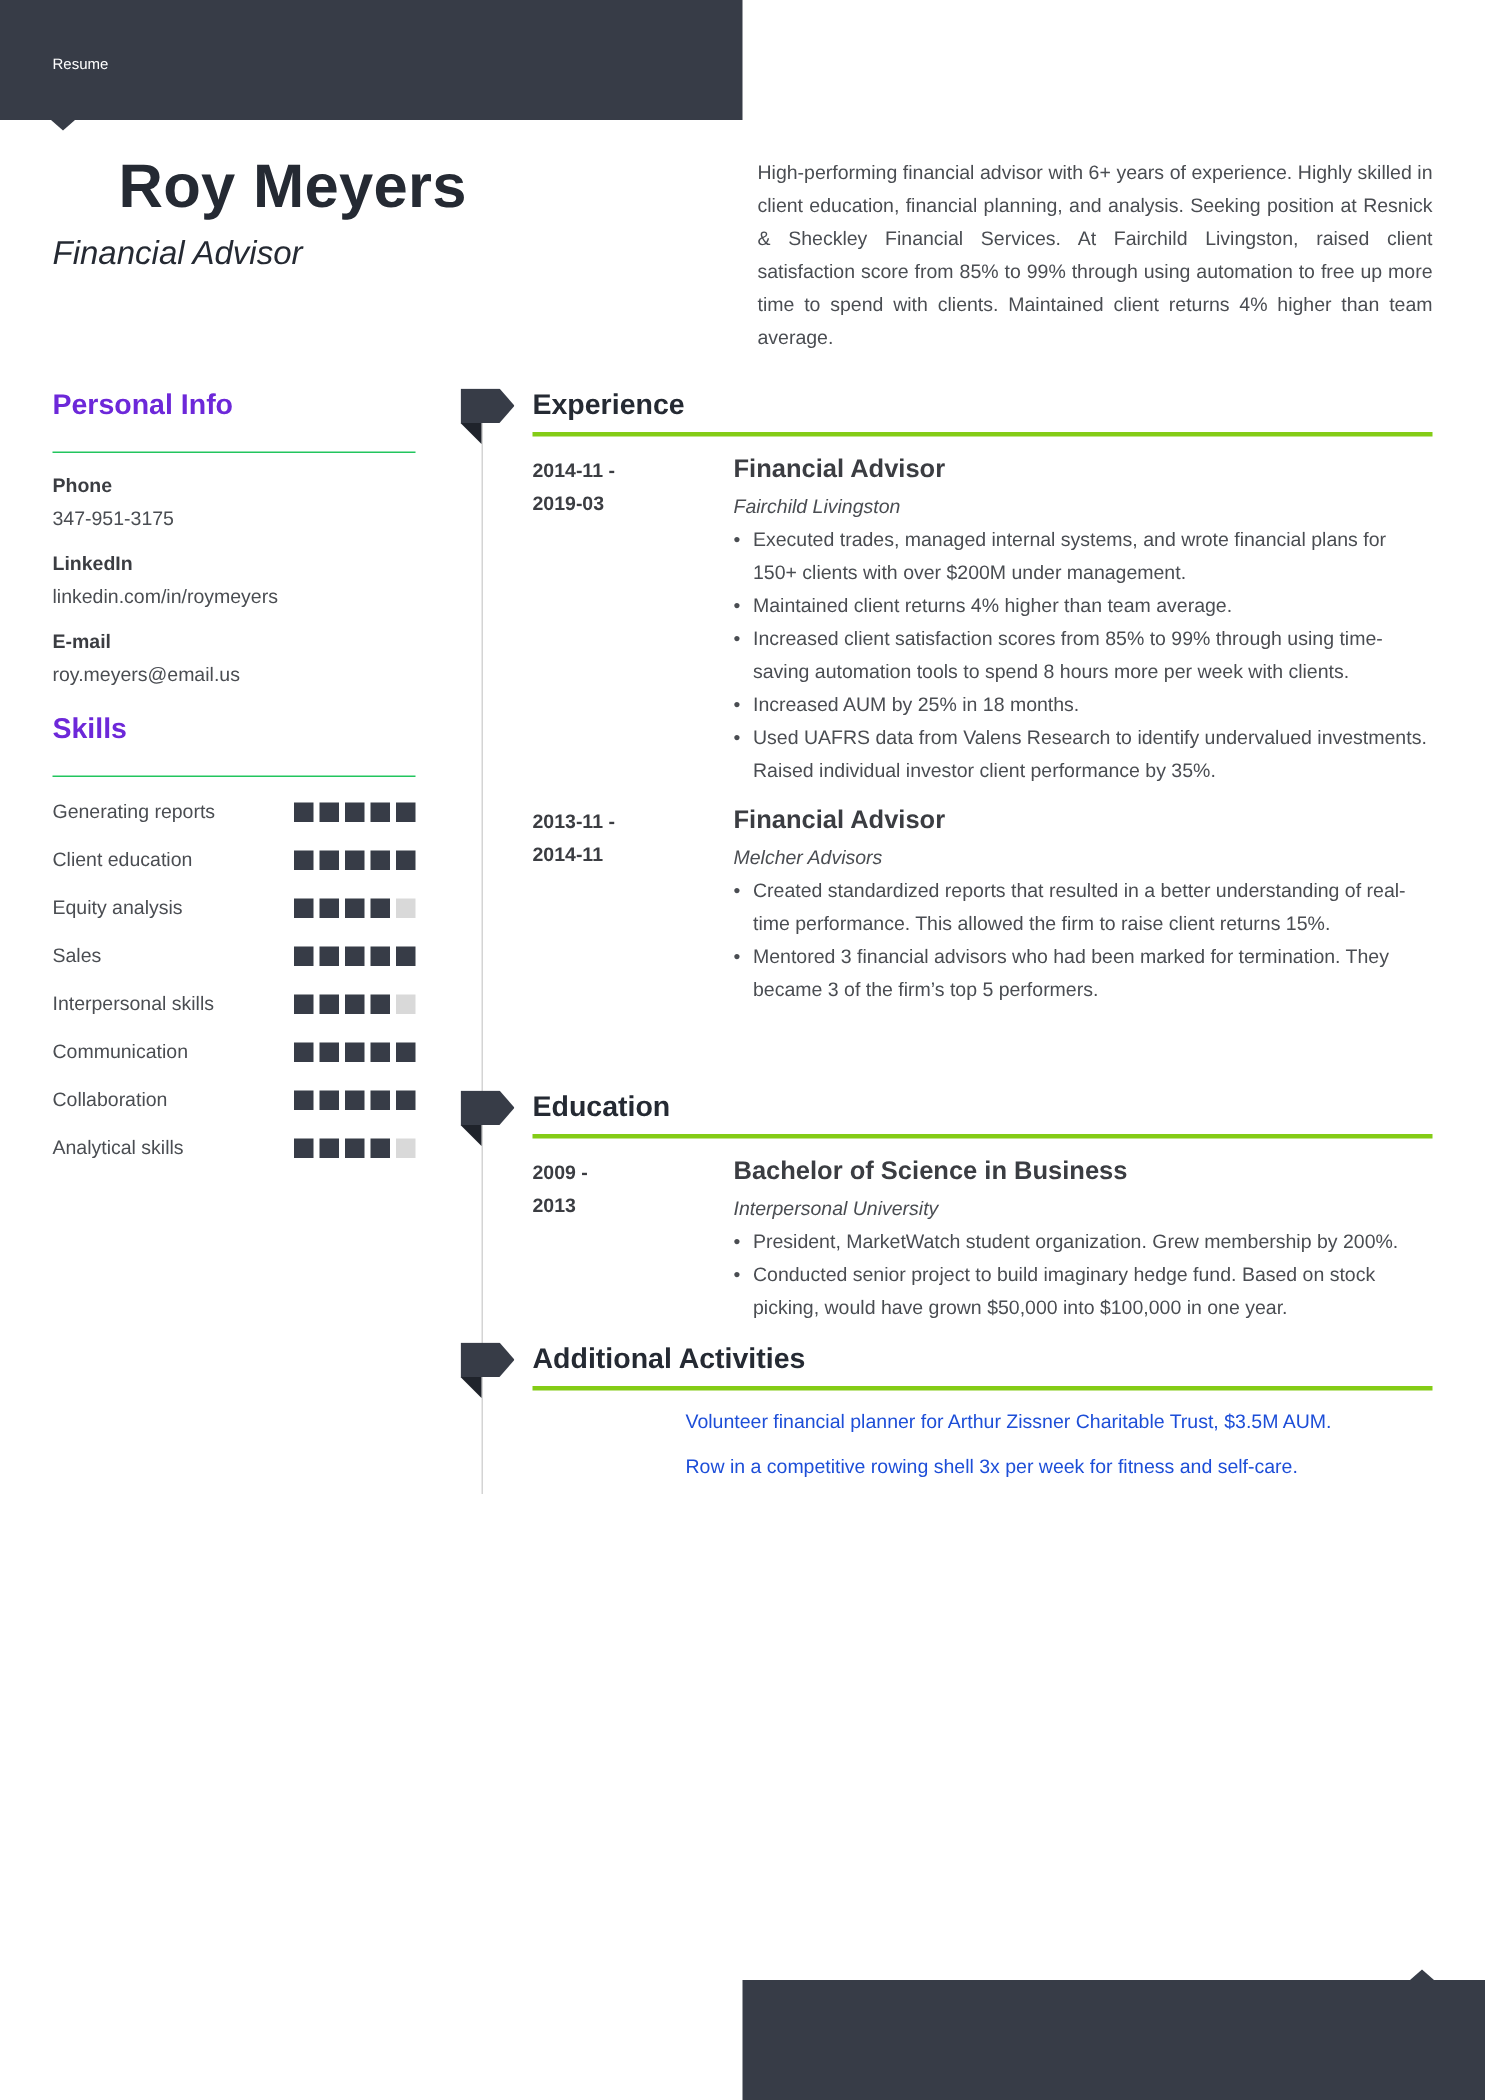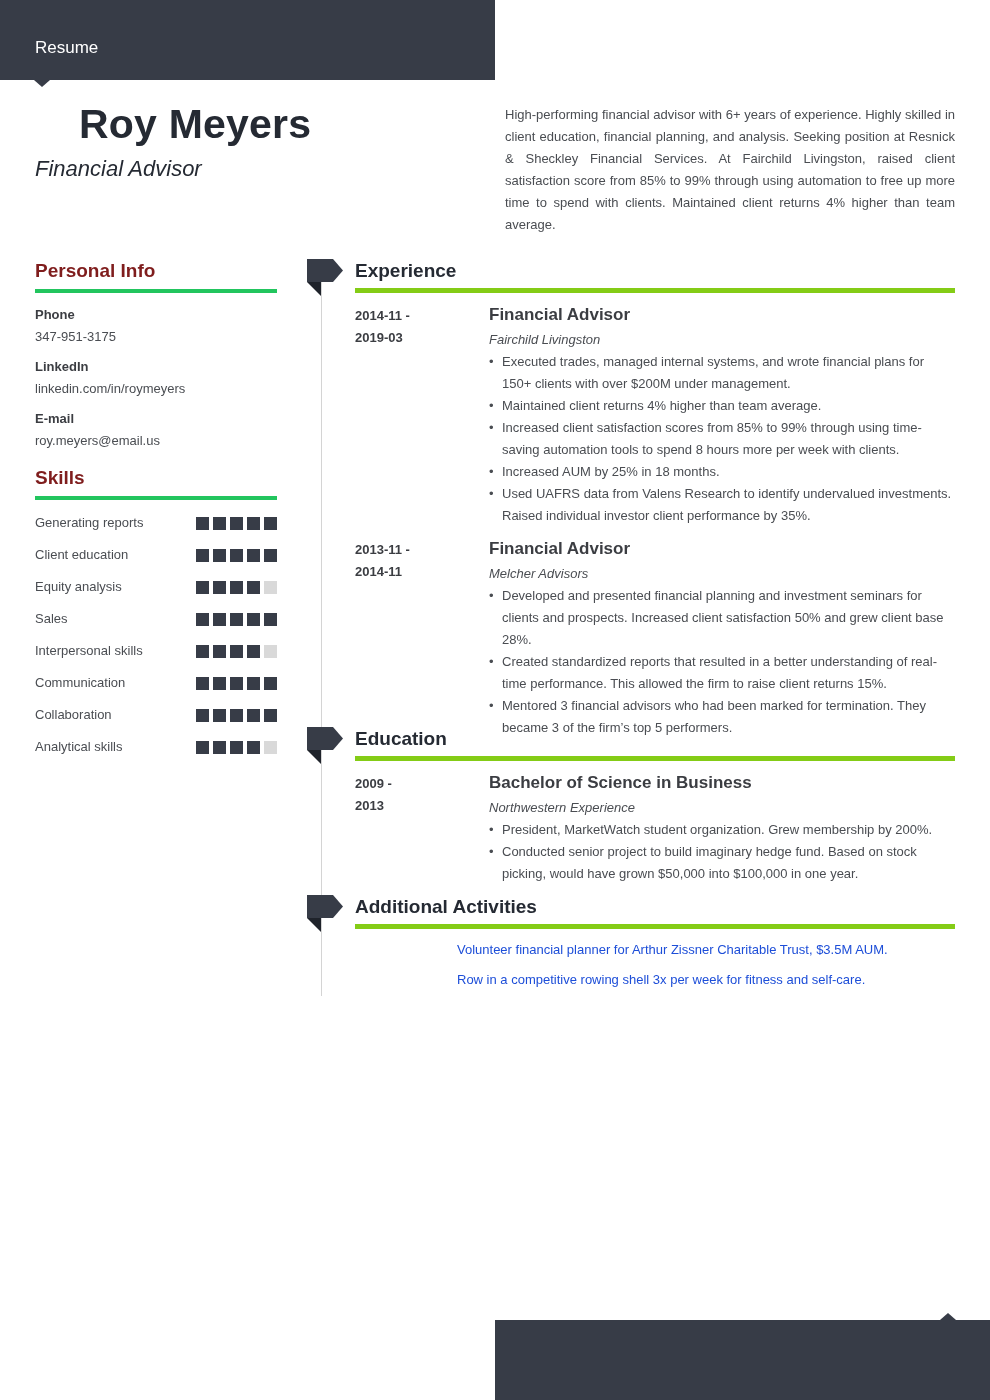--- a/index.html
+++ b/index.html
@@ -1,36 +1,36 @@
 <!DOCTYPE html>
 <html><head>
 <meta charset="utf-8">
 <style>
   * { box-sizing: border-box; margin: 0; padding: 0; }
   html, body { width: 990px; height: 1400px; background: #ffffff; overflow: hidden; }
   body { position: relative; font-family: "Liberation Sans", sans-serif; color: #3b3d42; }
 
   .top-bar { position: absolute; left: 0; top: 0; width: 495px; height: 80px; background: #373c47; }
-  .top-bar .doc-label { position: absolute; left: 35px; top: 38px; font-size: 17px; color: #ffffff; }
+  .top-bar .doc-label { position: absolute; left: 35px; top: 38px; font-size: 10px; color: #ffffff; }
   .top-bar .notch { position: absolute; left: 34px; top: 80px; width: 0; height: 0;
     border-left: 8px solid transparent; border-right: 8px solid transparent; border-top: 7px solid #373c47; }
 
   .bottom-bar { position: absolute; left: 495px; top: 1320px; width: 495px; height: 80px; background: #373c47; }
   .bottom-bar .notch { position: absolute; left: 445px; top: -7px; width: 0; height: 0;
     border-left: 8px solid transparent; border-right: 8px solid transparent; border-bottom: 7px solid #373c47; }
 
   .name { position: absolute; left: 35px; top: 101px; font-size: 41px; font-weight: bold; color: #252a33; letter-spacing: 0.2px; margin-left: 44px; }
   .job-title { position: absolute; left: 35px; top: 156px; font-size: 22px; font-style: italic; color: #252a33; }
 
   .summary { position: absolute; left: 505px; top: 104px; width: 450px; font-size: 13px; line-height: 22px;
     color: #4a4d52; text-align: justify; }
 
   
   .left-col { position: absolute; left: 35px; top: 259px; width: 242px; }
-  .side-heading { font-size: 19px; font-weight: bold; color: #7f1d1d; padding-bottom: 6px; border-bottom: 4px solid #22c55e; line-height: 24px; }
+  .side-heading { font-size: 19px; font-weight: bold; color: #6d28d9; padding-bottom: 18px; border-bottom: 1px solid #22c55e; line-height: 24px; }
   .info-block { margin-top: 12px; }
   .info-label { font-size: 13px; font-weight: bold; color: #3b3d42; line-height: 20px; }
   .info-value { font-size: 13px; color: #4a4d52; line-height: 20px; margin-top: 2px; }
   .info-item + .info-item { margin-top: 10px; }
   .skills-heading { margin-top: 15px; }
   .skills-list { margin-top: 12px; }
   .skill-row { display: flex; align-items: center; justify-content: space-between; height: 32px; }
   .skill-name { font-size: 13px; color: #4a4d52; margin-top: -11px; }
   .skill-dots { display: flex; gap: 4px; margin-top: -9px; }
   .dot { width: 13px; height: 13px; background: #373c47; }
@@ -38,21 +38,21 @@
 
   
   .timeline-line { position: absolute; left: 321px; top: 282px; width: 1px; height: 714px; background: #d4d4d4; }
   .flag { position: absolute; left: 307px; width: 36px; height: 37px; }
   .flag .flag-body { position: absolute; left: 0; top: 0; width: 36px; height: 23px; background: #373c47;
     clip-path: polygon(0 0, 26px 0, 36px 11.5px, 26px 23px, 0 23px); }
   .flag .flag-fold { position: absolute; left: 0; top: 23px; width: 0; height: 0;
     border-top: 14px solid #1f232b; border-left: 14px solid transparent; }
 
   .section { position: absolute; left: 355px; width: 600px; }
-  .section-heading { font-size: 19px; font-weight: bold; color: #252a33; line-height: 24px; padding-bottom: 5px; border-bottom: 5px solid #84cc16; }
+  .section-heading { font-size: 19px; font-weight: bold; color: #252a33; line-height: 24px; padding-bottom: 5px; border-bottom: 3px solid #84cc16; }
   .entry { display: flex; margin-top: 10px; gap: 32px; }
   .entry-dates { width: 102px; flex-shrink: 0; font-size: 13px; font-weight: bold; color: #3b3d42; line-height: 22px; padding-top: 2px; }
   .entry-body { flex: 1; }
   .entry-title { font-size: 17px; font-weight: bold; color: #3b3d42; line-height: 24px; }
   .entry-org { font-size: 13px; font-style: italic; color: #4a4d52; line-height: 22px; margin-top: 2px; }
   .bullets { list-style: none; }
   .bullets li { position: relative; padding-left: 13px; font-size: 13px; line-height: 22px; color: #4a4d52; }
   .bullets li::before { content: "•"; position: absolute; left: 0; top: 0; color: #4a4d52; }
   .activities { padding-left: 102px; margin-top: 10px; }
   .activities p { font-size: 13px; color: #1d4ed8; line-height: 22px; }
@@ -209,40 +209,39 @@
       </div>
       <div class="entry">
         <div class="entry-dates">
           <div>2013-11 -</div>
           <div>2014-11</div>
         </div>
         <div class="entry-body">
           <div class="entry-title">Financial Advisor</div>
           <div class="entry-org">Melcher Advisors</div>
           <ul class="bullets">
-            <li>Developed and presented financial planning and investment seminars for clients and prospects. Increased client satisfaction 50% and grew client base 28%.</li>
             <li>Created standardized reports that resulted in a better understanding of real-time performance. This allowed the firm to raise client returns 15%.</li>
             <li>Mentored 3 financial advisors who had been marked for termination. They became 3 of the firm’s top 5 performers.</li>
           </ul>
         </div>
       </div>
     </div>
 </section>
 
 <section class="section" style="top:727px">
   <h2 class="section-heading">Education</h2>
   <div id="education-entries">
       <div class="entry">
         <div class="entry-dates">
           <div>2009 -</div>
           <div>2013</div>
         </div>
         <div class="entry-body">
           <div class="entry-title">Bachelor of Science in Business</div>
-          <div class="entry-org">Northwestern Experience</div>
+          <div class="entry-org">Interpersonal University</div>
           <ul class="bullets">
             <li>President, MarketWatch student organization. Grew membership by 200%.</li>
             <li>Conducted senior project to build imaginary hedge fund. Based on stock picking, would have grown $50,000 into $100,000 in one year.</li>
           </ul>
         </div>
       </div>
     </div>
 </section>
 
 <section class="section" style="top:895px">

